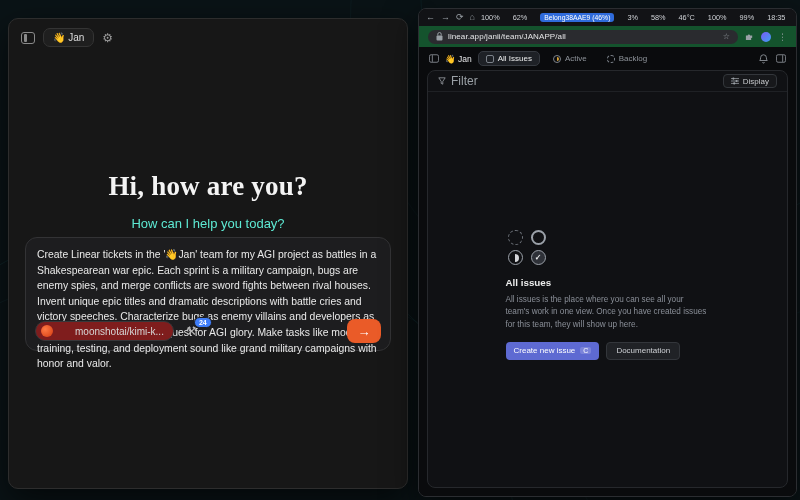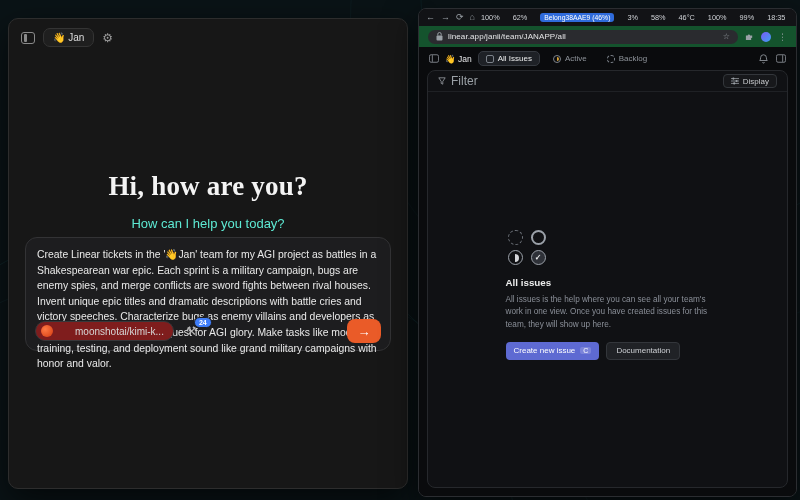--- a/index.html
+++ b/index.html
@@ -248,21 +248,21 @@
       <div class="empty-state">
         <div class="circle-cluster">
           <span class="st-circle st-backlog"></span>
           <span class="st-circle st-todo"></span>
           <span class="st-circle st-progress"></span>
           <span class="st-circle st-done">
             <span>✓</span>
           </span>
         </div>
         <div class="empty-title">All issues</div>
-        <div class="empty-desc">All issues is the help where you can see all your team's work in one view. Once you have created issues for this team, they will show up here.</div>
+        <div class="empty-desc">All issues is the place where you can see all your team's work in one view. Once you have created issues for this team, they will show up here.</div>
         <div class="empty-btns">
           <span class="btn-primary">
             <span>Create new issue</span>
             <span class="kbd">C</span>
           </span>
           <span class="btn-secondary">Documentation</span>
         </div>
       </div>
     </div>
   </div>

